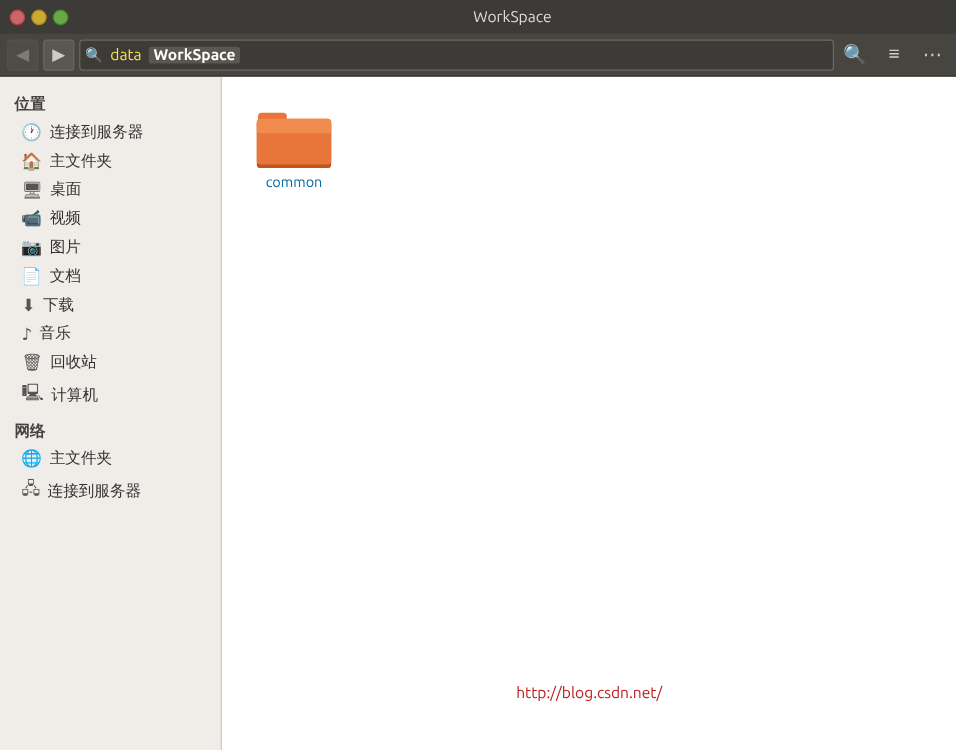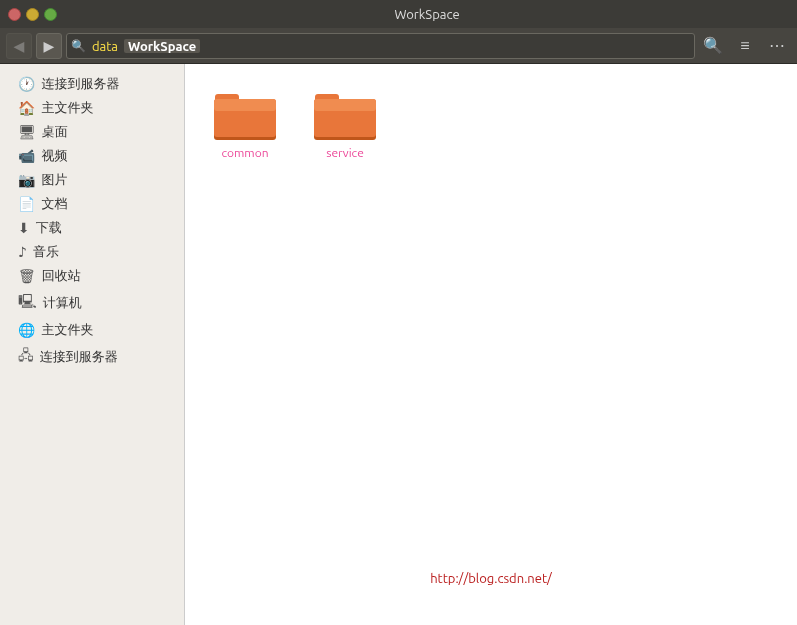--- a/index.html
+++ b/index.html
@@ -182,21 +182,21 @@
       left: 50%;
       transform: translateX(-50%);
       color: #b91c1c;
       font-size: 13px;
       white-space: nowrap;
       pointer-events: none;
       user-select: none;
     }
     .file-label {
       font-size: 12px;
-      color: #ec4899;
+      color: #0369a1;
       text-align: center;
       margin-top: 4px;
       word-break: break-all;
     }
   </style>
 </head>
 <body>
 
 <div class="titlebar">
   <div class="window-controls">
@@ -229,20 +229,21 @@
     <button class="toolbar-icon-btn">
       <span>⋯</span>
     </button>
   </div>
 </div>
 
 <div class="main-layout">
 
   <div class="sidebar">
 
+  <div class="sidebar-section-title">位置</div>
       <div class="sidebar-item">
         <span class="sidebar-item-icon">🕐</span>
         <span>连接到服务器</span>
       </div>
       <div class="sidebar-item">
         <span class="sidebar-item-icon">🏠</span>
         <span>主文件夹</span>
       </div>
       <div class="sidebar-item">
         <span class="sidebar-item-icon">🖥</span>
@@ -269,20 +270,21 @@
         <span>音乐</span>
       </div>
       <div class="sidebar-item">
         <span class="sidebar-item-icon">🗑</span>
         <span>回收站</span>
       </div>
       <div class="sidebar-item">
         <span class="sidebar-item-icon">🖳</span>
         <span>计算机</span>
       </div>
+      <div class="sidebar-section-title">网络</div>
       <div class="sidebar-item">
         <span class="sidebar-item-icon">🌐</span>
         <span>主文件夹</span>
       </div>
       <div class="sidebar-item">
         <span class="sidebar-item-icon">🖧</span>
         <span>连接到服务器</span>
       </div>
     </div>
 
@@ -291,25 +293,16 @@
 
     <div class="file-item">
           <div class="folder-icon"><svg width="64" height="54" viewBox="0 0 64 54">
               <rect x="2" y="6" width="24" height="8" rx="3" fill="#e8763a"></rect>
               <rect x="1" y="12" width="62" height="40" rx="3" fill="#c0561a"></rect>
               <rect x="1" y="11" width="62" height="38" rx="3" fill="#e8763a"></rect>
               <rect x="1" y="11" width="62" height="12" rx="3" fill="#f08c50"></rect>
             </svg></div>
           <div class="file-label">common</div>
         </div>
-        <div class="file-item">
-          <div class="folder-icon"><svg width="64" height="54" viewBox="0 0 64 54">
-              <rect x="2" y="6" width="24" height="8" rx="3" fill="#e8763a"></rect>
-              <rect x="1" y="12" width="62" height="40" rx="3" fill="#c0561a"></rect>
-              <rect x="1" y="11" width="62" height="38" rx="3" fill="#e8763a"></rect>
-              <rect x="1" y="11" width="62" height="12" rx="3" fill="#f08c50"></rect>
-            </svg></div>
-          <div class="file-label">service</div>
-        </div>
       </div>
     <div class="watermark">http://blog.csdn.net/</div>
   </div>
 </div>
 
 </body></html>

